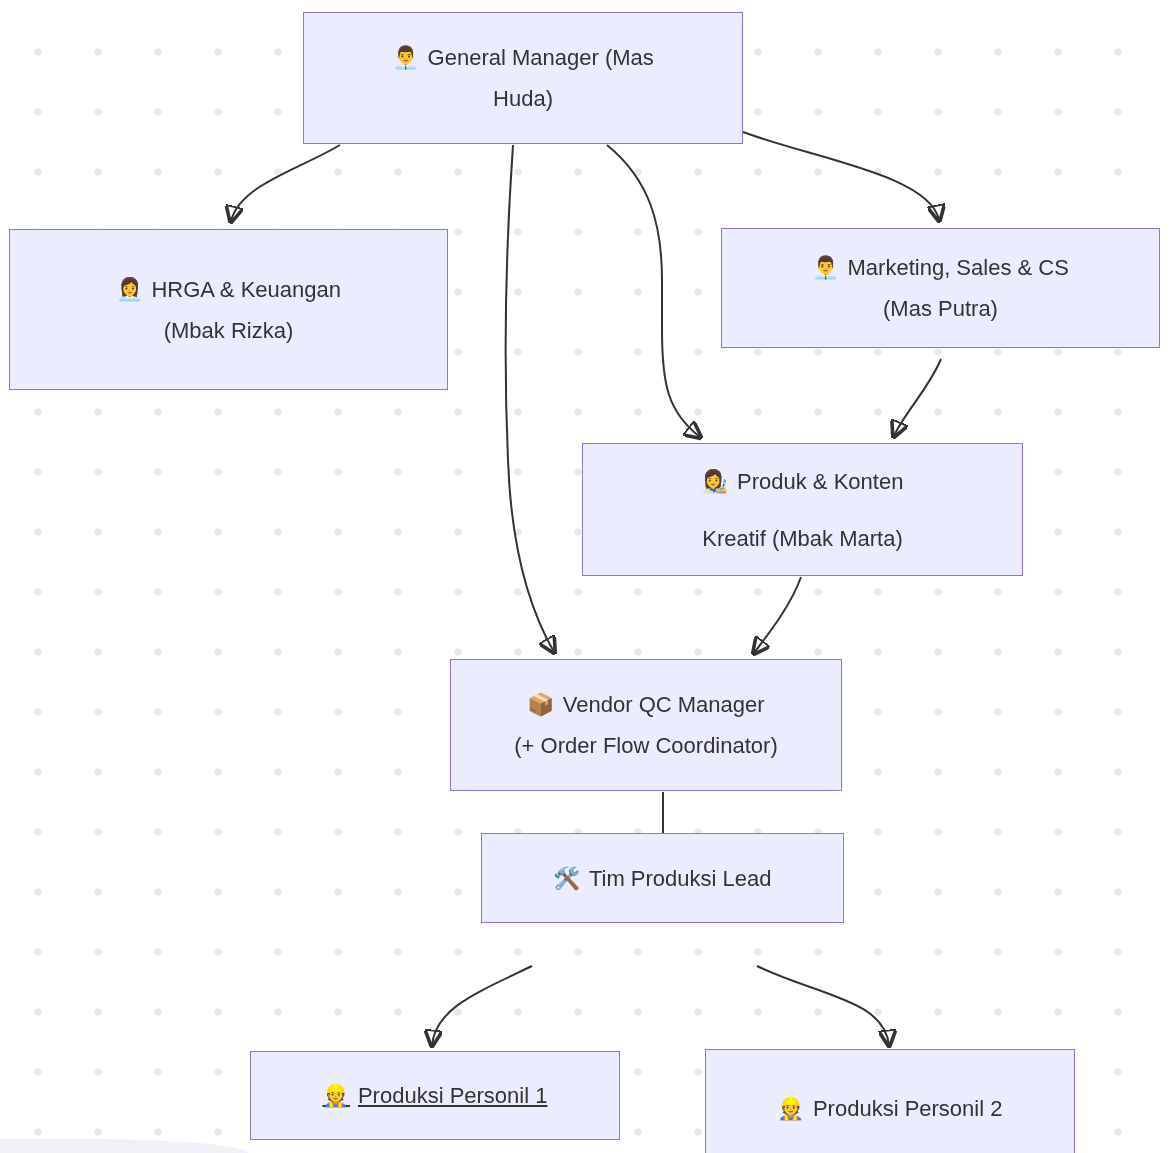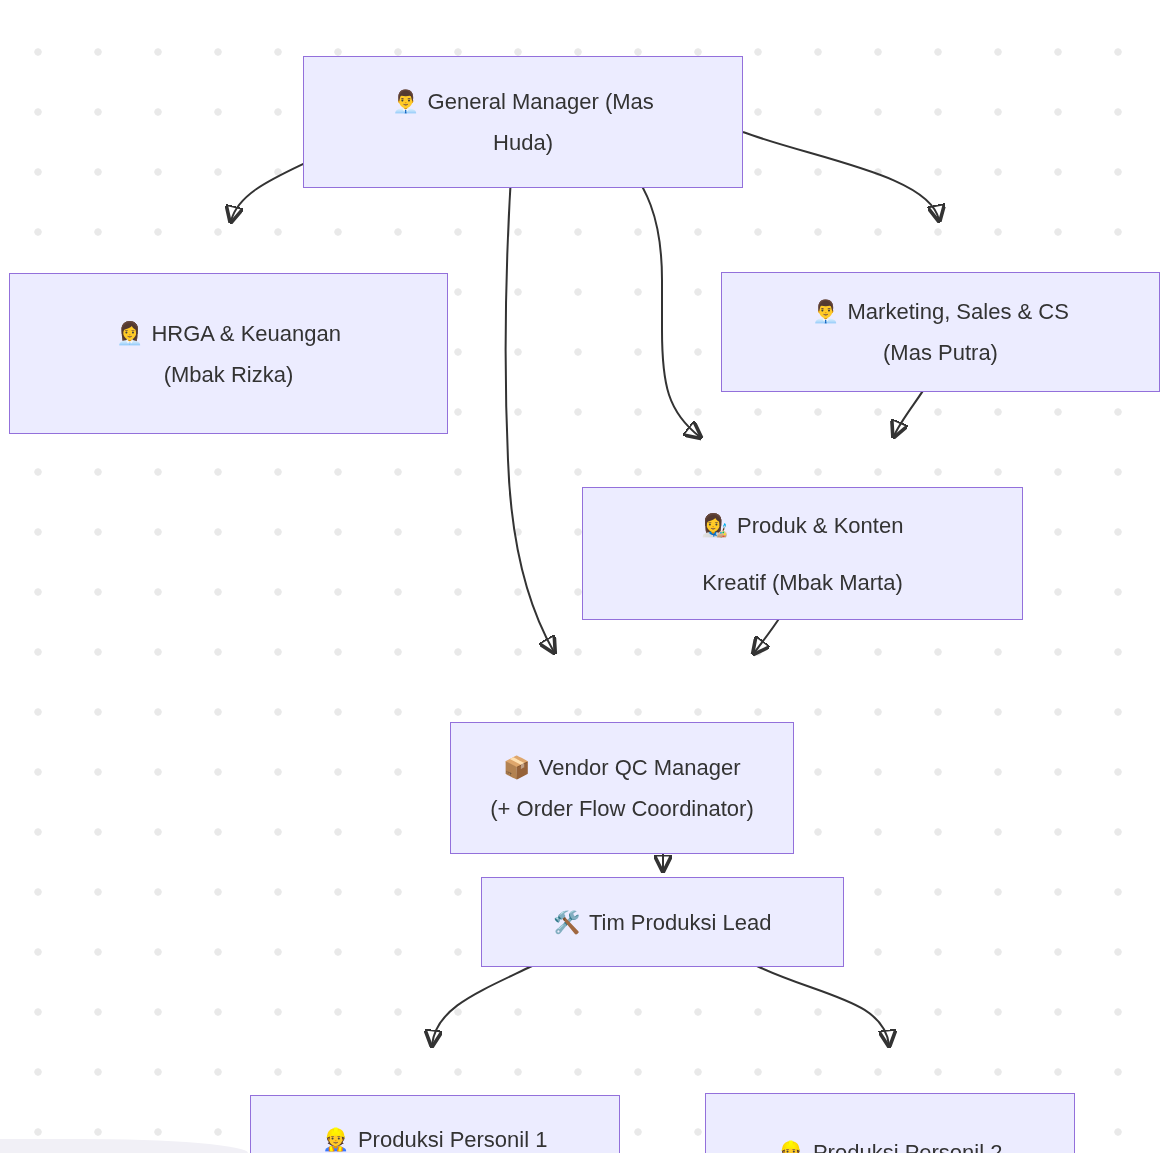--- a/index.html
+++ b/index.html
@@ -28,21 +28,20 @@
     border: 1.5px solid #9370DB;
     color: #333333;
     font-size: 22px;
     line-height: 41px;
     display: flex;
     flex-direction: column;
     align-items: center;
     justify-content: center;
     text-align: right;
     white-space: nowrap;
-    margin-top: 44px;
   }
   .node .nl { display: block; }
   .node .emoji { margin-right: 8px; }
   .corner-shape {
     position: absolute;
     left: 0; bottom: 0;
     width: 248px; height: 14px;
     background: #f1f0f6;
     border-top-right-radius: 170px 14px;
   }
@@ -90,34 +89,34 @@
     <div class="nl"><span>(Mas Putra)</span></div>
   </div>
 
   <div class="node" style="left:582px; top:443px; width:441px; height:133px;gap:16px;">
     <div class="nl">
       <span class="emoji">👩‍🎨</span><span>Produk &amp; Konten</span>
     </div>
     <div class="nl"><span>Kreatif (Mbak Marta)</span></div>
   </div>
 
-  <div class="node" style="left:450px; top:678px; width:344px; height:132px;">
+  <div class="node" style="left:450px; top:659px; width:392px; height:132px;">
     <div class="nl">
       <span class="emoji">📦</span><span>Vendor QC Manager</span>
     </div>
     <div class="nl"><span>(+ Order Flow Coordinator)</span></div>
   </div>
 
   <div class="node" style="left:481px; top:833px; width:363px; height:90px;">
     <div class="nl">
       <span class="emoji">🛠️</span><span>Tim Produksi Lead</span>
     </div>
   </div>
 
-  <div class="node" style="left:250px; top:1051px; width:370px; height:89px;">
+  <div class="node" style="left:250px; top:1051px; width:370px; height:89px;text-decoration:underline;">
     <div class="nl">
       <span class="emoji">👷</span><span>Produksi Personil 1</span>
     </div>
   </div>
 
   <div class="node" style="left:705px; top:1049px; width:370px; height:118px;">
     <div class="nl">
       <span class="emoji">👷</span><span>Produksi Personil 2</span>
     </div>
   </div>

